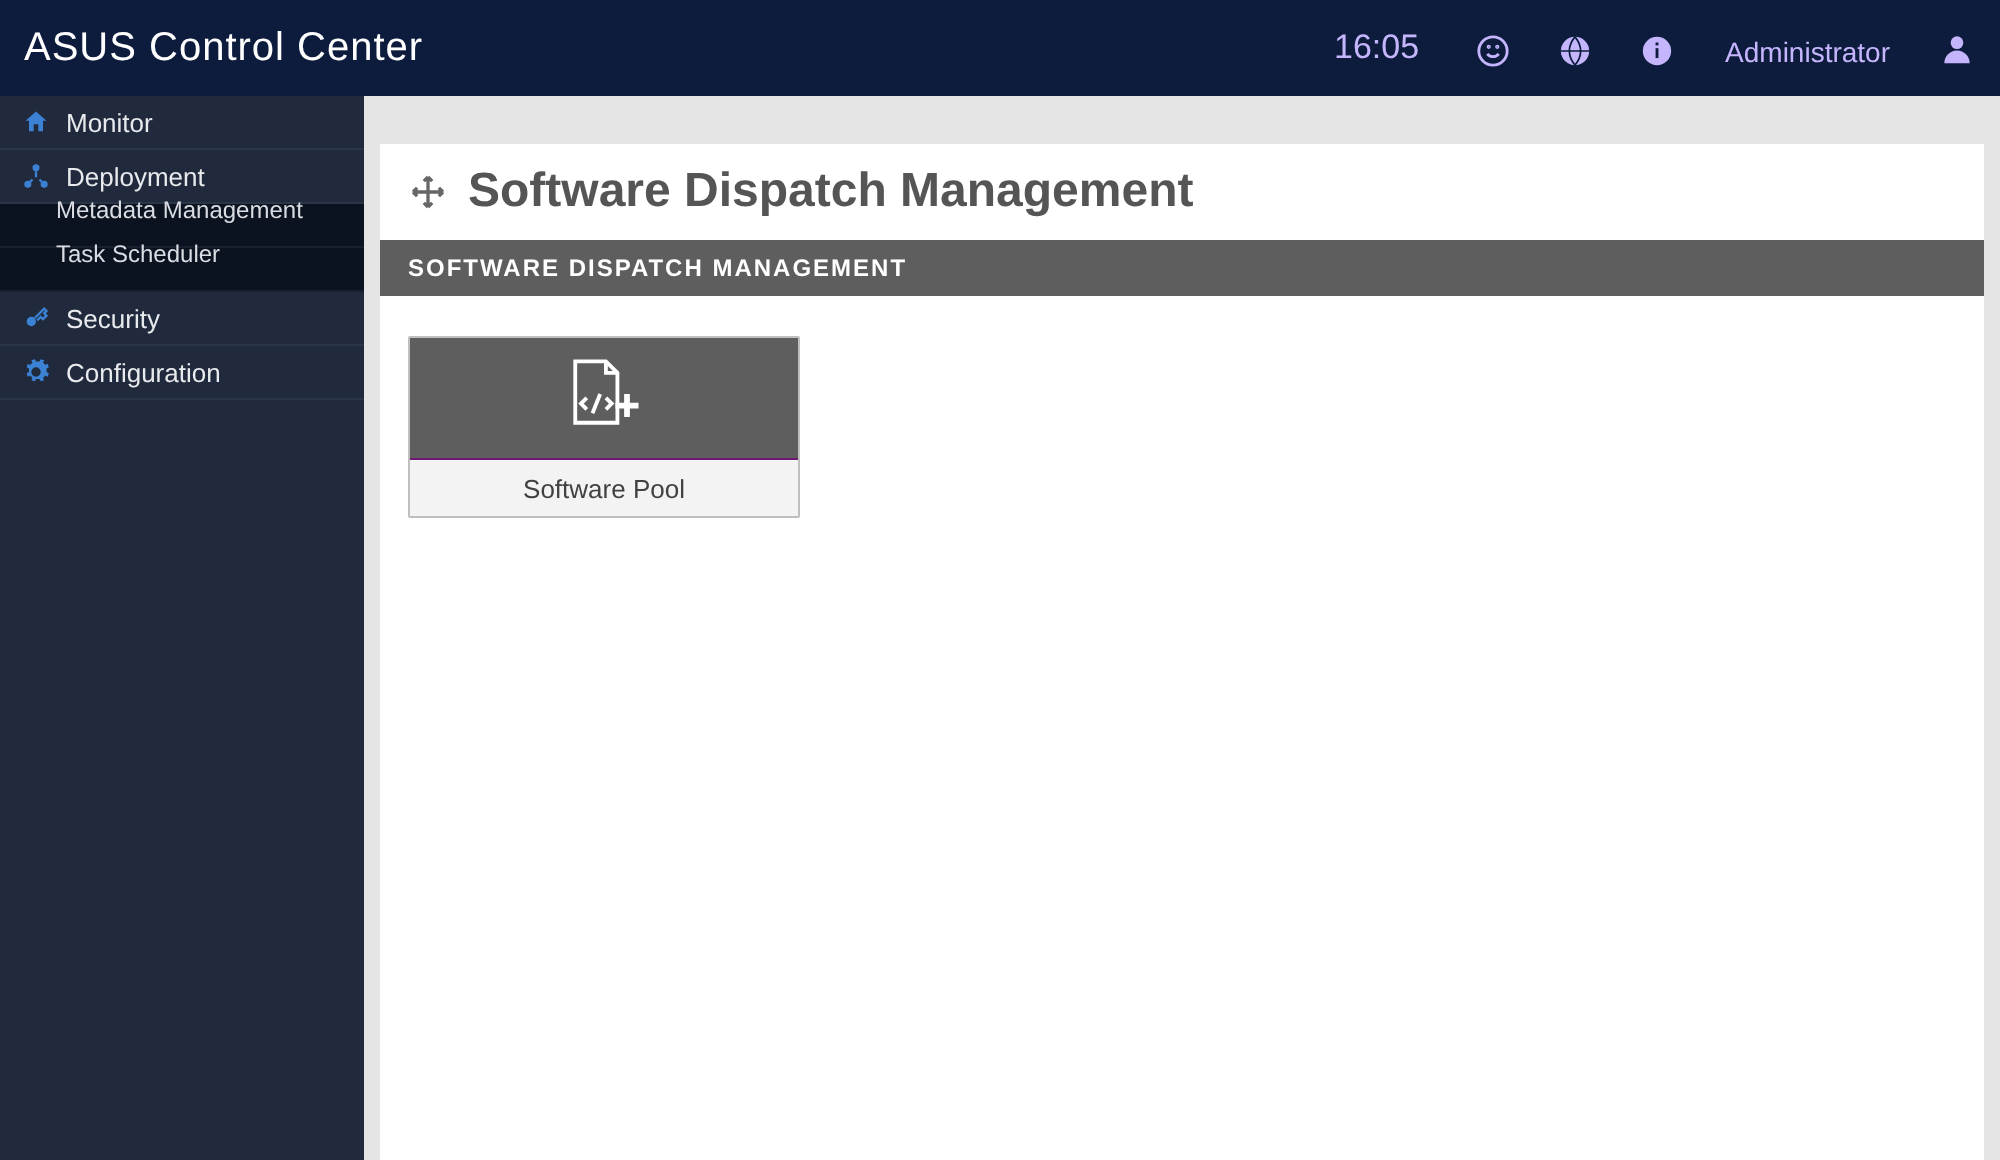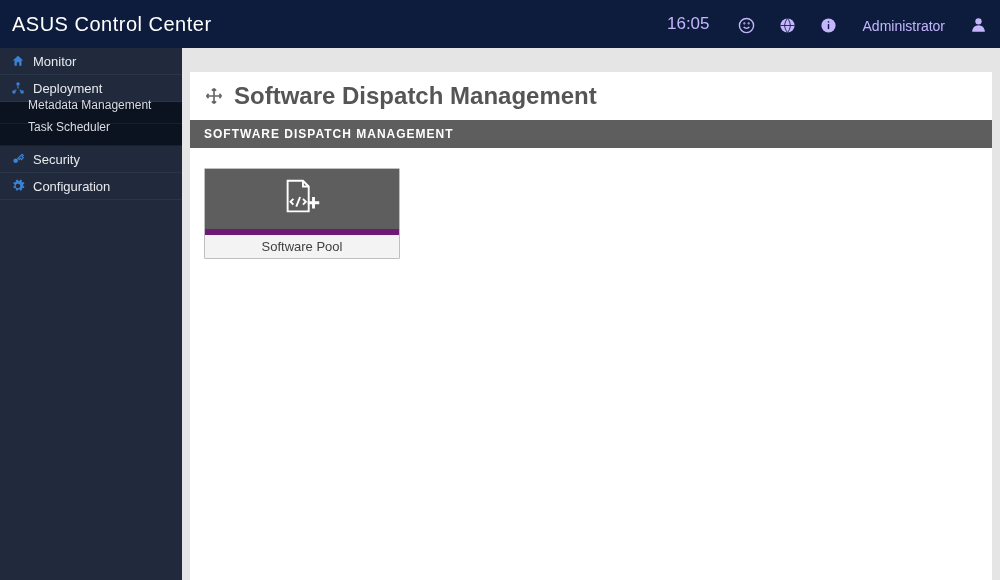--- a/index.html
+++ b/index.html
@@ -108,21 +108,21 @@
       height: 60px;
       background: #5e5e5e;
       display: flex;
       align-items: center;
       justify-content: center;
       color: #fff;
     }
     .card-bottom {
       height: 29px;
       background: #f3f3f3;
-      border-top: 6px solid #701a75;
+      border-top: 1px solid #701a75;
       display: flex;
       align-items: center;
       justify-content: center;
       font-size: 13px;
       color: #414141;
     }
   </style>
 </head>
 <body>
 

